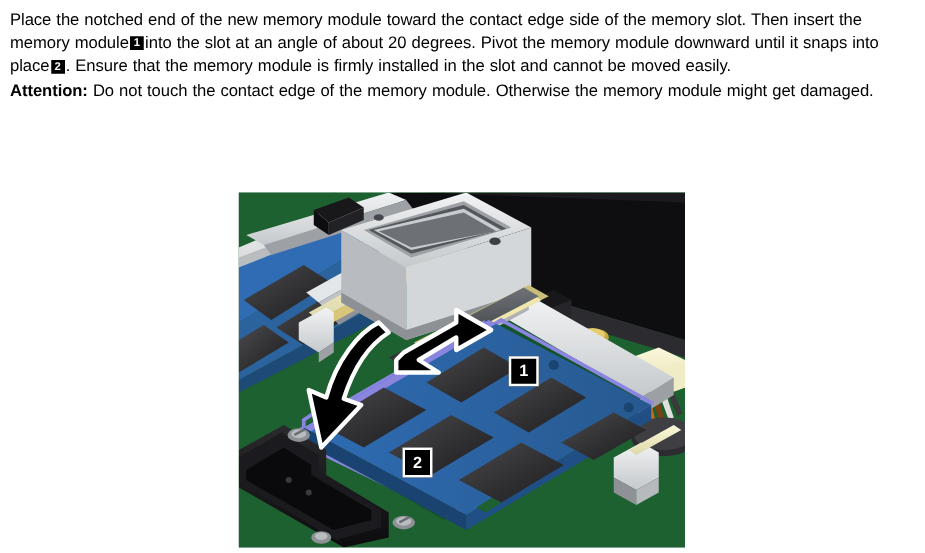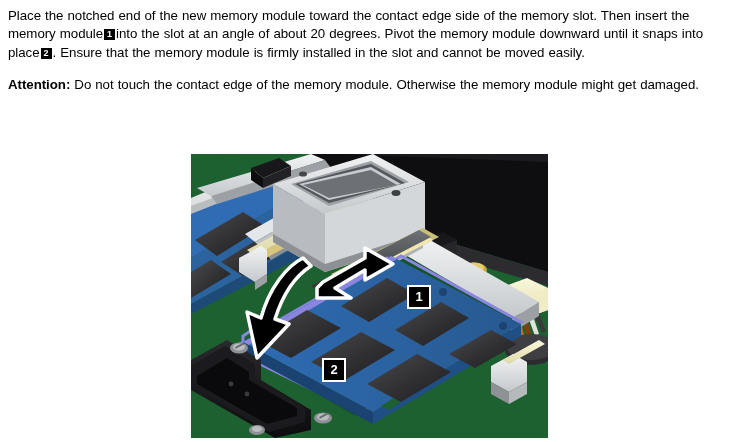--- a/index.html
+++ b/index.html
@@ -33,21 +33,21 @@
 
   p.para {
     margin: 0;
     font-size: 13.3px;
     line-height: 18.3px;
     letter-spacing: -0.05px;
     word-spacing: 0.4px;
     text-align: left;
   }
   p.para + p.para {
-    margin-top: 14px;
+    margin-top: 2px;
   }
   .bold { font-weight: bold; }
 
   
   .marker-inline {
     display: inline-block;
     background: #000000;
     color: #ffffff;
     font-size: 9px;
     font-weight: bold;

